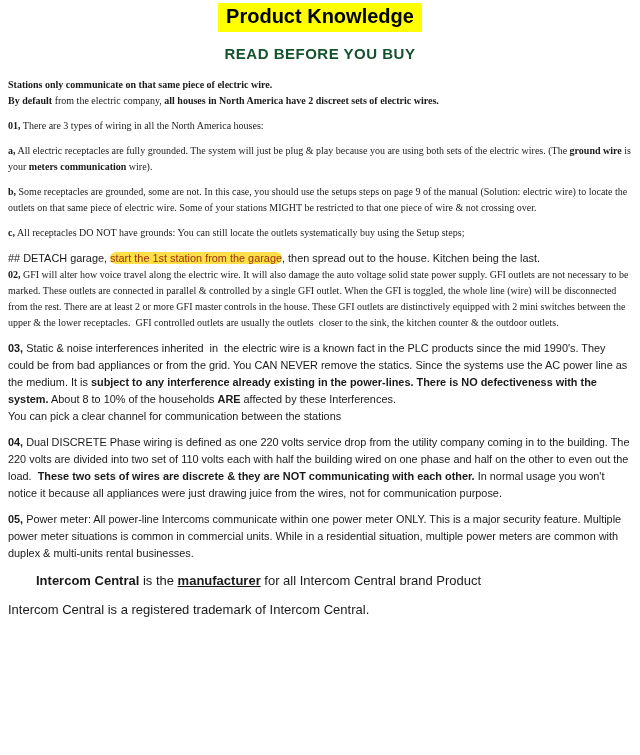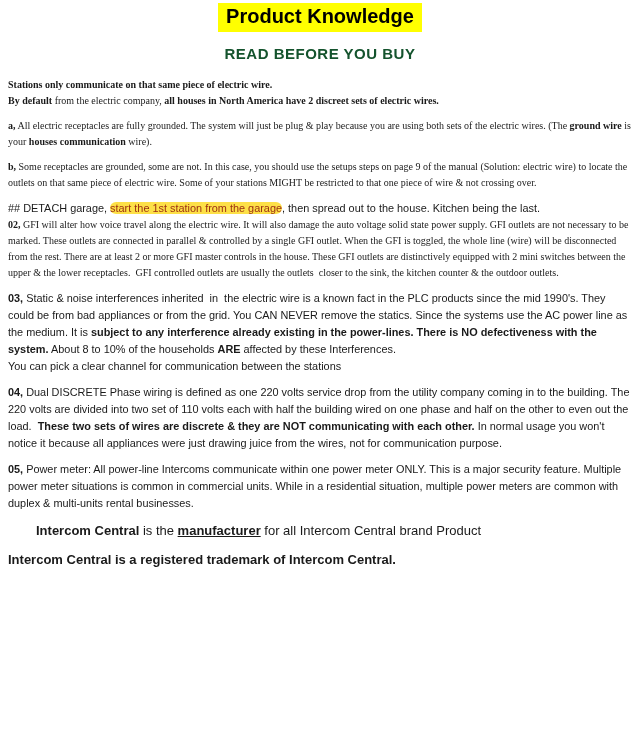--- a/index.html
+++ b/index.html
@@ -63,35 +63,37 @@
 
   <div class="title-wrap">
     <span class="title-hl">Product Knowledge</span>
   </div>
 
   <div class="subtitle">READ BEFORE YOU BUY</div>
 
   <p class="block serif tight"><span style="font-weight: bold;">Stations only communicate on that same piece of electric wire.</span></p>
   <p class="block serif"><span style="font-weight: bold;">By default</span><span> from the electric company, </span><span style="font-weight: bold;">all houses in North America have 2 discreet sets of electric wires.</span></p>
 
+  <p class="block serif"><span style="font-weight: bold;">01,</span><span> There are 3 types of wiring in all the North America houses:</span></p>
 
-  <p class="block serif"><span style="font-weight: bold;">a,</span><span> All electric receptacles are fully grounded. The system will just be plug &amp; play because you are using both sets of the electric wires. (The </span><span style="font-weight: bold;">ground wire</span><span> is your </span><span style="font-weight: bold;">houses communication</span><span> wire).</span></p>
+  <p class="block serif"><span style="font-weight: bold;">a,</span><span> All electric receptacles are fully grounded. The system will just be plug &amp; play because you are using both sets of the electric wires. (The </span><span style="font-weight: bold;">ground wire</span><span> is your </span><span style="font-weight: bold;">meters communication</span><span> wire).</span></p>
 
   <p class="block serif"><span style="font-weight: bold;">b,</span><span> Some receptacles are grounded, some are not. In this case, you should use the setups steps on page 9 of the manual (Solution: electric wire) to locate the outlets on that same piece of electric wire. Some of your stations MIGHT be restricted to that one piece of wire &amp; not crossing over.</span></p>
 
+  <p class="block serif"><span style="font-weight: bold;">c,</span><span> All receptacles DO NOT have grounds: You can still locate the outlets systematically buy using the Setup steps;</span></p>
 
   <p class="block sans tight"><span>## DETACH garage, </span><span style="background: #fde047; color: rgb(156, 47, 18); border-radius: 6px;">start the 1st station from the garage</span><span>, then spread out to the house. Kitchen being the last.</span></p>
 
   <p class="block serif"><span style="font-weight: bold;">02,</span><span> GFI will alter how voice travel along the electric wire. It will also damage the auto voltage solid state power supply. GFI outlets are not necessary to be marked. These outlets are connected in parallel &amp; controlled by a single GFI outlet. When the GFI is toggled, the whole line (wire) will be disconnected from the rest. There are at least 2 or more GFI master controls in the house. These GFI outlets are distinctively equipped with 2 mini switches between the upper &amp; the lower receptacles.  GFI controlled outlets are usually the outlets  closer to the sink, the kitchen counter &amp; the outdoor outlets.</span></p>
 
   <p class="block sans"><span style="font-weight: bold;">03,</span><span> Static &amp; noise interferences inherited  in  the electric wire is a known fact in the PLC products since the mid 1990's. They could be from bad appliances or from the grid. You CAN NEVER remove the statics. Since the systems use the AC power line as the medium. It is </span><span style="font-weight: bold;">subject to any interference already existing in the power-lines. There is NO defectiveness with the system.</span><span> About 8 to 10% of the households </span><span style="font-weight: bold;">ARE</span><span> affected by these Interferences.
 You can pick a clear channel for communication between the stations</span></p>
 
   <p class="block sans"><span style="font-weight: bold;">04,</span><span> Dual DISCRETE Phase wiring is defined as one 220 volts service drop from the utility company coming in to the building. The 220 volts are divided into two set of 110 volts each with half the building wired on one phase and half on the other to even out the load.  </span><span style="font-weight: bold;">These two sets of wires are discrete &amp; they are NOT communicating with each other.</span><span> In normal usage you won't notice it because all appliances were just drawing juice from the wires, not for communication purpose.</span></p>
 
   <p class="block sans"><span style="font-weight: bold;">05,</span><span> Power meter: All power-line Intercoms communicate within one power meter ONLY. This is a major security feature. Multiple power meter situations is common in commercial units. While in a residential situation, multiple power meters are common with duplex &amp; multi-units rental businesses.</span></p>
 
   <div class="bottom">
     <p class="block arial"><span style="font-weight: bold; padding-left: 28px;">Intercom Central</span><span> is the </span><span style="font-weight: bold; text-decoration: underline;">manufacturer</span><span> for all Intercom Central brand Product</span></p>
-    <p class="block arial"><span style="font-weight: bold;">Intercom Central is a registered trademark of Intercom Central.</span></p>
+    <p class="block arial"><span style="font-weight: normal;">Intercom Central is a registered trademark of Intercom Central.</span></p>
   </div>
 
 </div>
 
 </body></html>

